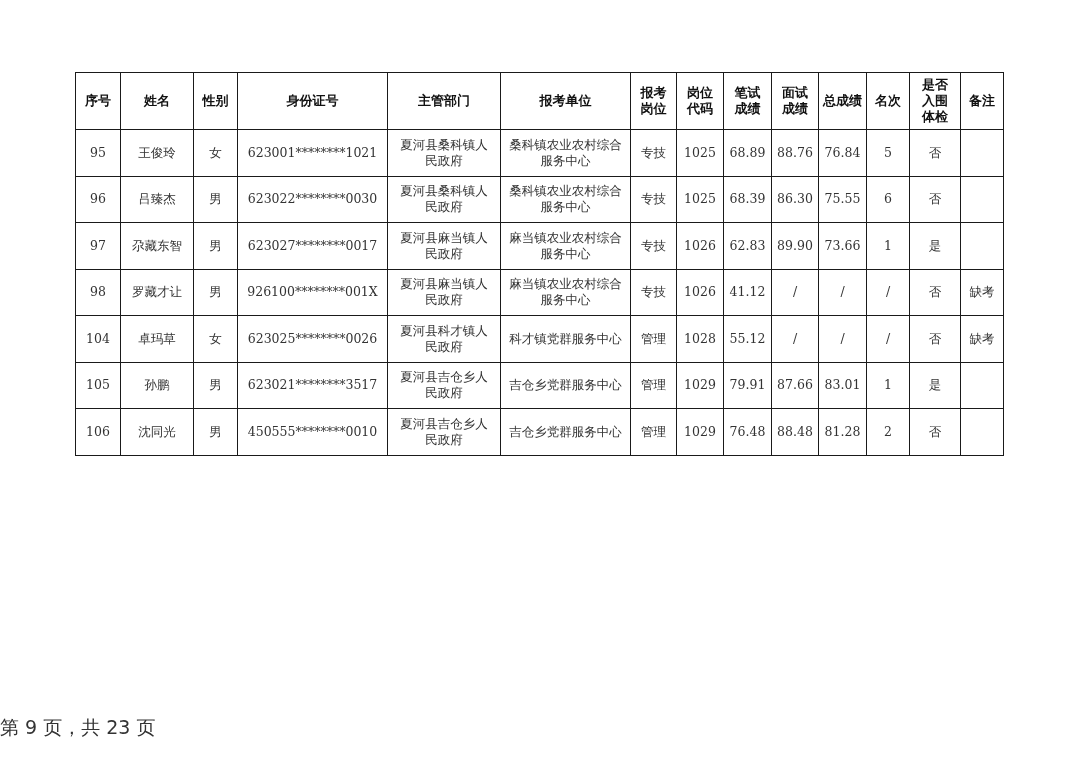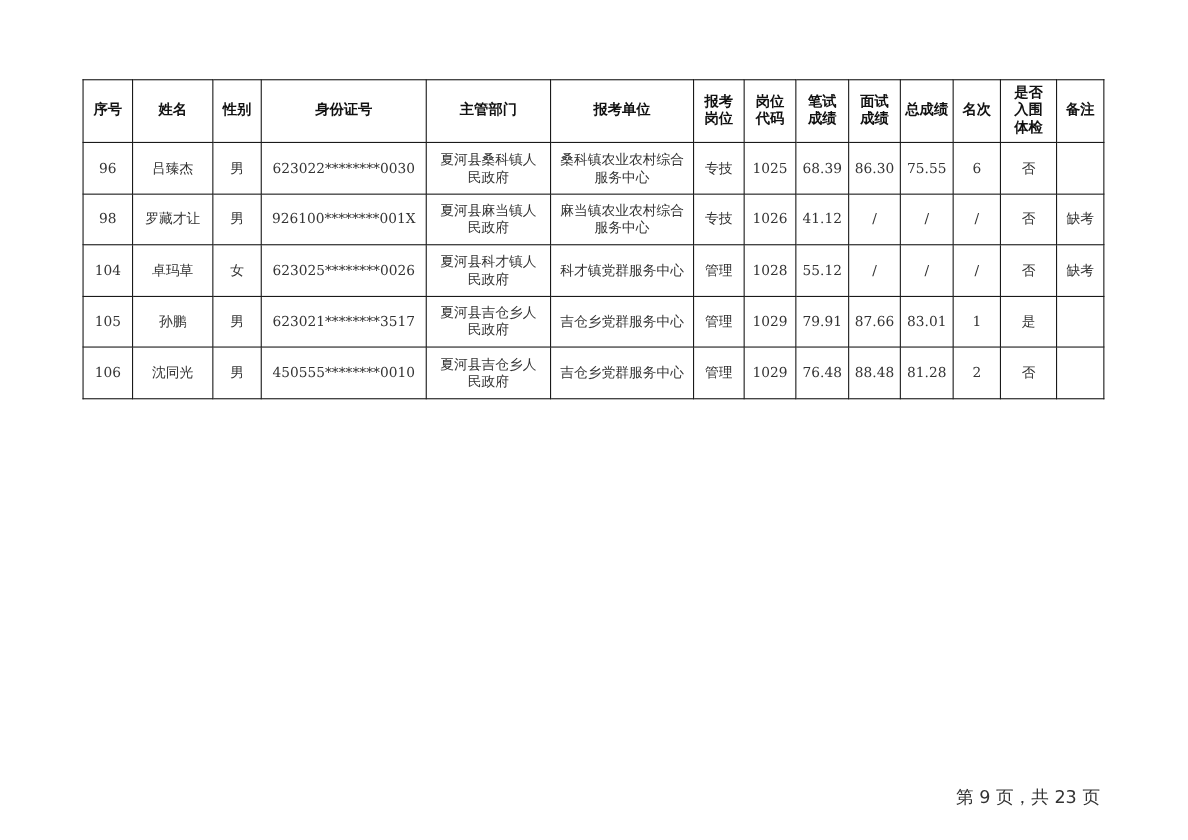--- a/index.html
+++ b/index.html
@@ -8,22 +8,22 @@
   .page { position: absolute; left: 0; top: 0; width: 1080px; height: 764px; background: #fff; }
   table.grid { position: absolute; left: 75px; top: 72px; border-collapse: collapse;
                table-layout: fixed; width: 929px; }
   table.grid th, table.grid td { border: 1.5px solid #1a1a1a; text-align: center;
                vertical-align: middle; padding: 0; overflow: hidden; }
   table.grid th { height: 56px; font-family: "DejaVu Sans", "Liberation Sans", sans-serif;
                   font-weight: bold; font-size: 13px; line-height: 16px; color: #111; }
   table.grid td { height: 45.5px; font-size: 12.5px; line-height: 16px; color: #333; }
   td.id { letter-spacing: 0; font-size: 12px; }
   td.wrap { line-height: 16px; font-size: 12.5px; }
-  .footer { position: absolute; left: 0; width: 1000px; top: 715px; text-align: right;
-            font-family: "DejaVu Sans", "Liberation Sans", sans-serif; font-size: 16px; color: #333; }
+  .footer { position: absolute; left: 0; width: 1000px; top: 715px; text-align: left;
+            font-family: "DejaVu Sans", "Liberation Sans", sans-serif; font-size: 19px; color: #333; }
 </style>
 </head>
 <body>
 
 <div class="page">
   <table class="grid">
     <colgroup>
       <col style="width:45px">
         <col style="width:73px">
         <col style="width:44px">
@@ -52,33 +52,65 @@
           <th>笔试<br>成绩</th>
           <th>面试<br>成绩</th>
           <th>总成绩</th>
           <th>名次</th>
           <th>是否<br>入围<br>体检</th>
           <th>备注</th>
         </tr>
     </thead>
     <tbody id="tbody">
         <tr>
+          <td>95</td>
+          <td>王俊玲</td>
+          <td>女</td>
+          <td class="id">623001********1021</td>
+          <td class="wrap">夏河县桑科镇人<br>民政府</td>
+          <td class="wrap">桑科镇农业农村综合<br>服务中心</td>
+          <td>专技</td>
+          <td>1025</td>
+          <td>68.89</td>
+          <td>88.76</td>
+          <td>76.84</td>
+          <td>5</td>
+          <td>否</td>
+          <td></td>
+        </tr>
+        <tr>
           <td>96</td>
           <td>吕臻杰</td>
           <td>男</td>
           <td class="id">623022********0030</td>
           <td class="wrap">夏河县桑科镇人<br>民政府</td>
           <td class="wrap">桑科镇农业农村综合<br>服务中心</td>
           <td>专技</td>
           <td>1025</td>
           <td>68.39</td>
           <td>86.30</td>
           <td>75.55</td>
           <td>6</td>
           <td>否</td>
+          <td></td>
+        </tr>
+        <tr>
+          <td>97</td>
+          <td>尕藏东智</td>
+          <td>男</td>
+          <td class="id">623027********0017</td>
+          <td class="wrap">夏河县麻当镇人<br>民政府</td>
+          <td class="wrap">麻当镇农业农村综合<br>服务中心</td>
+          <td>专技</td>
+          <td>1026</td>
+          <td>62.83</td>
+          <td>89.90</td>
+          <td>73.66</td>
+          <td>1</td>
+          <td>是</td>
           <td></td>
         </tr>
         <tr>
           <td>98</td>
           <td>罗藏才让</td>
           <td>男</td>
           <td class="id">926100********001X</td>
           <td class="wrap">夏河县麻当镇人<br>民政府</td>
           <td class="wrap">麻当镇农业农村综合<br>服务中心</td>
           <td>专技</td>

